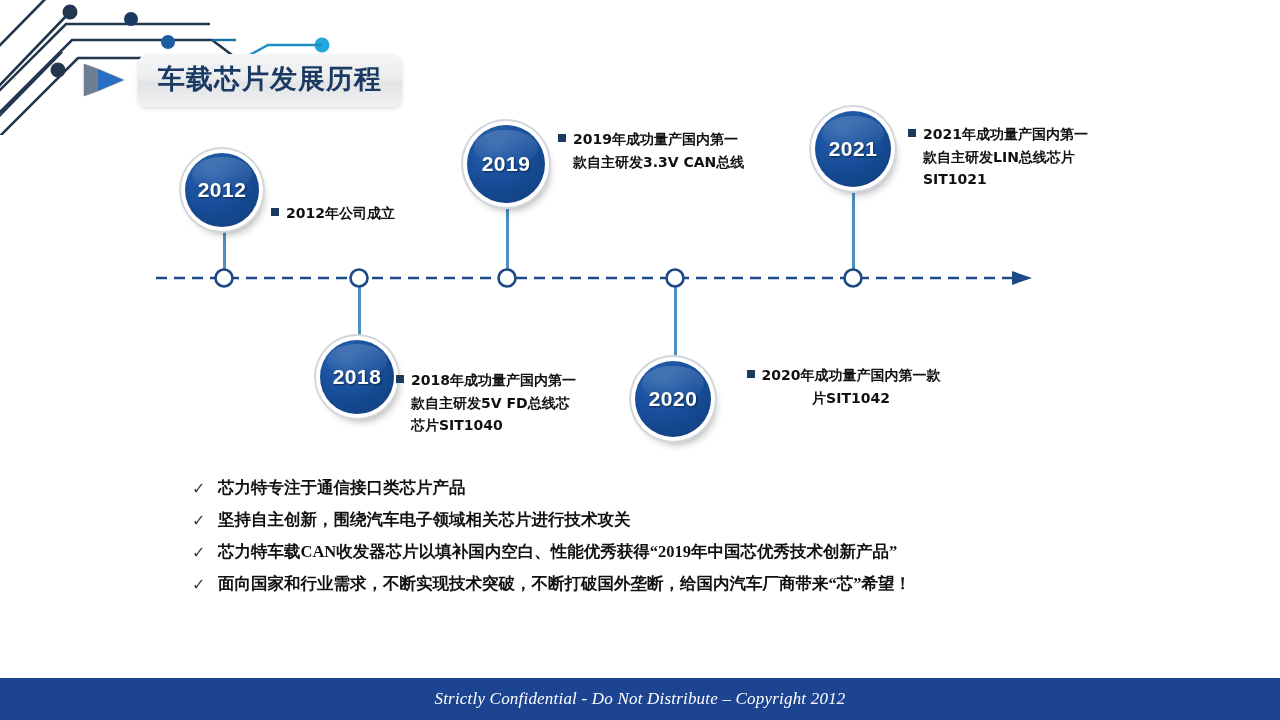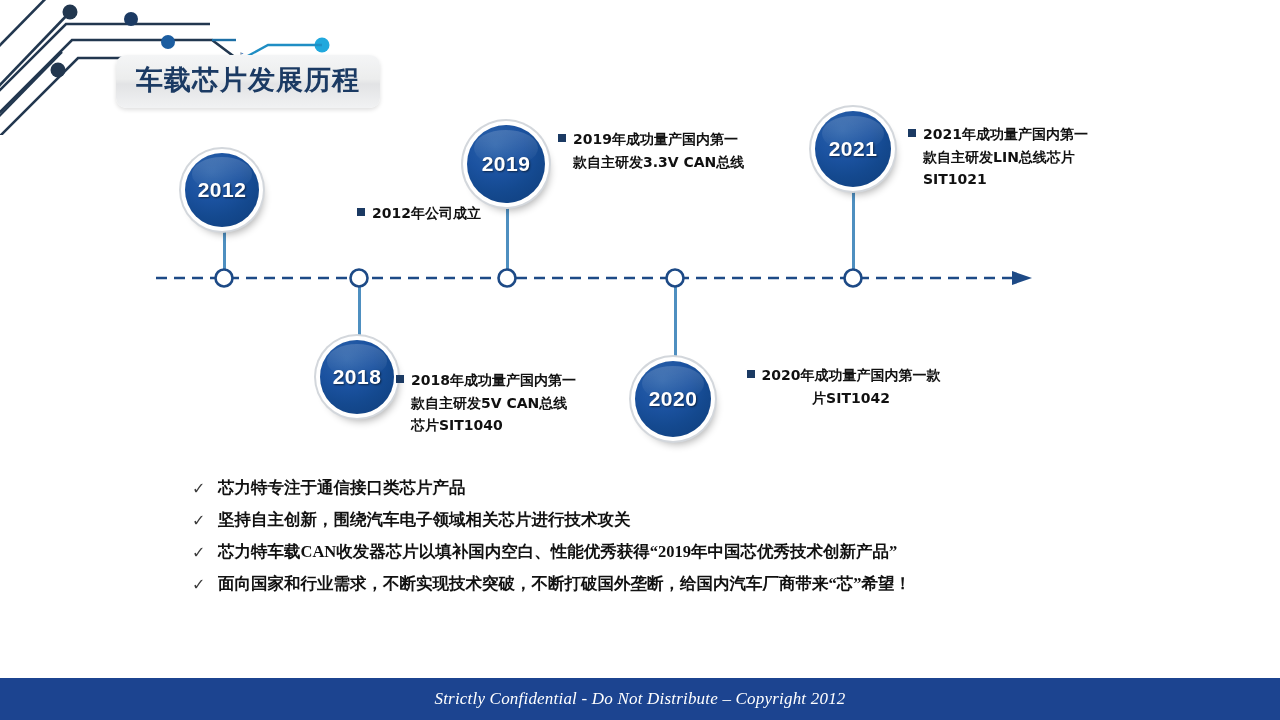--- a/index.html
+++ b/index.html
@@ -22,26 +22,25 @@
   #circuit {
     position: absolute;
     left: 0; top: 0;
     width: 420px; height: 135px;
     pointer-events: none;
   }
 
   
   #title-group {
     position: absolute;
-    left: 104px;
+    left: 82px;
     top: 52px;
     height: 56px;
     display: flex;
     align-items: center;
-    flex-direction: column;
   }
   #play-triangle { display:block; }
   #title-box {
     margin-left: 12px;
     background: linear-gradient(180deg,#f4f5f6 0%,#eceded 45%,#e2e3e5 55%,#f1f2f3 100%);
     border-radius: 10px;
     padding: 7px 20px 10px 20px;
     box-shadow: 0 2px 4px rgba(0,0,0,0.13);
   }
   #title-text {
@@ -216,30 +215,30 @@
         <circle cx="209" cy="16" r="8.5"></circle>
         <circle cx="357" cy="16" r="8.5"></circle>
         <circle cx="525" cy="16" r="8.5"></circle>
         <circle cx="703" cy="16" r="8.5"></circle>
       </g>
     </svg>
 
     <div class="bubble" style="left:185px;top:153px;width:74px;height:74px;">
       <span>2012</span>
     </div>
-    <div class="callout" style="left:271px;top:202px;width:210px;text-align:right;">
+    <div class="callout" style="left:271px;top:202px;width:210px;">
       <div><span class="sq"></span><span>2012年公司成立</span></div>
     </div>
 
     <div class="bubble" style="left:320px;top:340px;width:74px;height:74px;">
       <span>2018</span>
     </div>
     <div class="callout" style="left:396px;top:333px;width:225px;margin-top:36px;">
       <div><span class="sq"></span><span>2018年成功量产国内第一</span></div>
-      <div class="ind">款自主研发5V CAN总线</div>
+      <div class="ind">款自主研发5V FD总线芯</div>
       <div class="ind">芯片SIT1040</div>
     </div>
 
     <div class="bubble" style="left:467px;top:125px;width:78px;height:78px;">
       <span>2019</span>
     </div>
     <div class="callout" style="left:558px;top:128px;width:230px;">
       <div><span class="sq"></span><span>2019年成功量产国内第一</span></div>
       <div class="ind">款自主研发3.3V CAN总线</div>
     </div>

